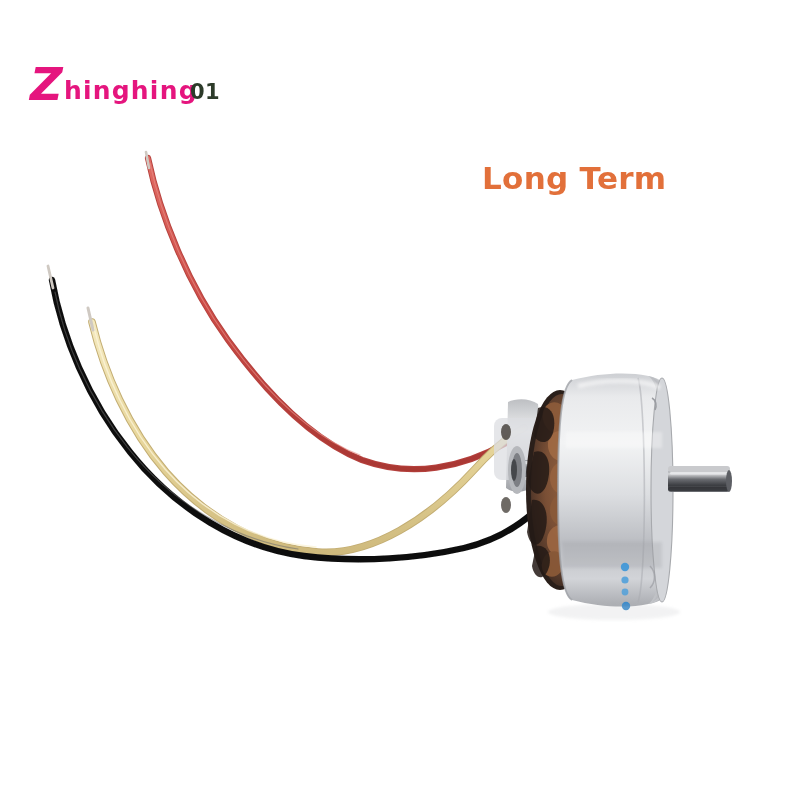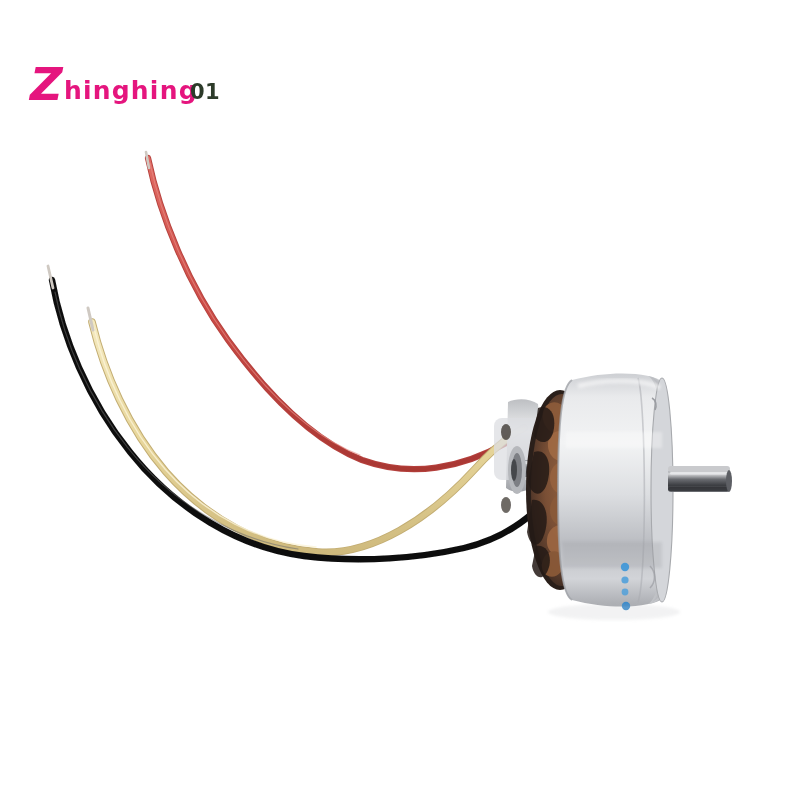--- a/index.html
+++ b/index.html
@@ -274,14 +274,15 @@
       <ellipse cx="614" cy="612" rx="66" ry="8" fill="#b9bbbf" opacity="0.18" filter="url(#softBlur2)"></ellipse>
     </svg>
   </div>
 
   <div id="brand-logo">
     <span class="logo-z" style="color:#e5157e">Z</span>
     <span class="logo-word" style="color:#e5157e">hinghing</span>
     <span class="logo-num" style="color:#2d3b2a">01</span>
   </div>
 
+  <div id="promo-caption" style="color:#e2703a">Long Term</div>
 
 </div>
 
 </body></html>

